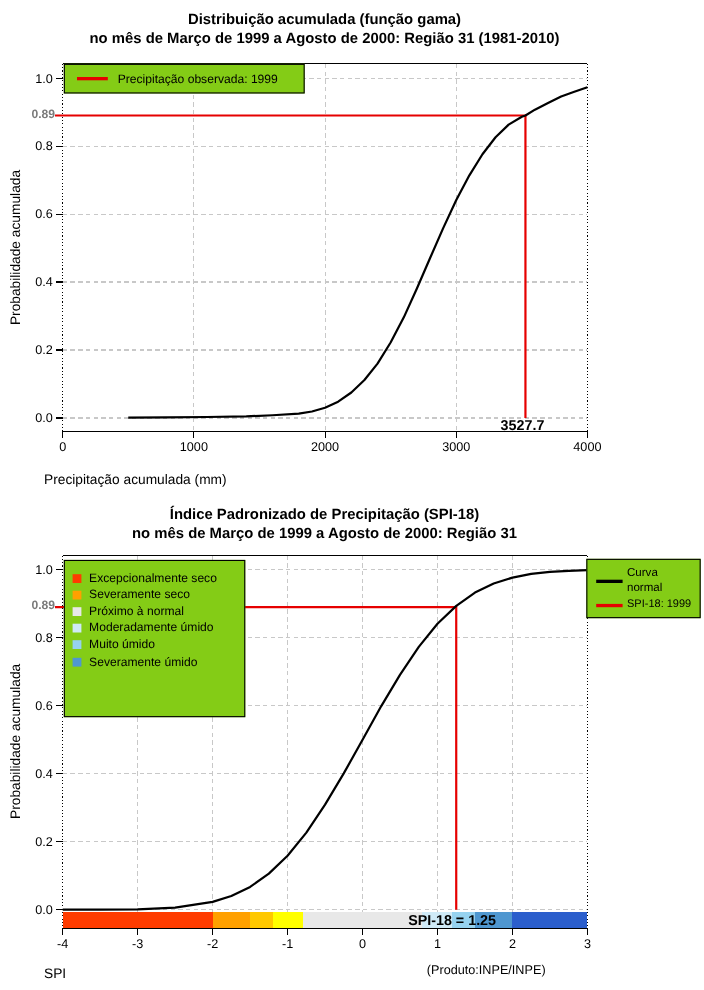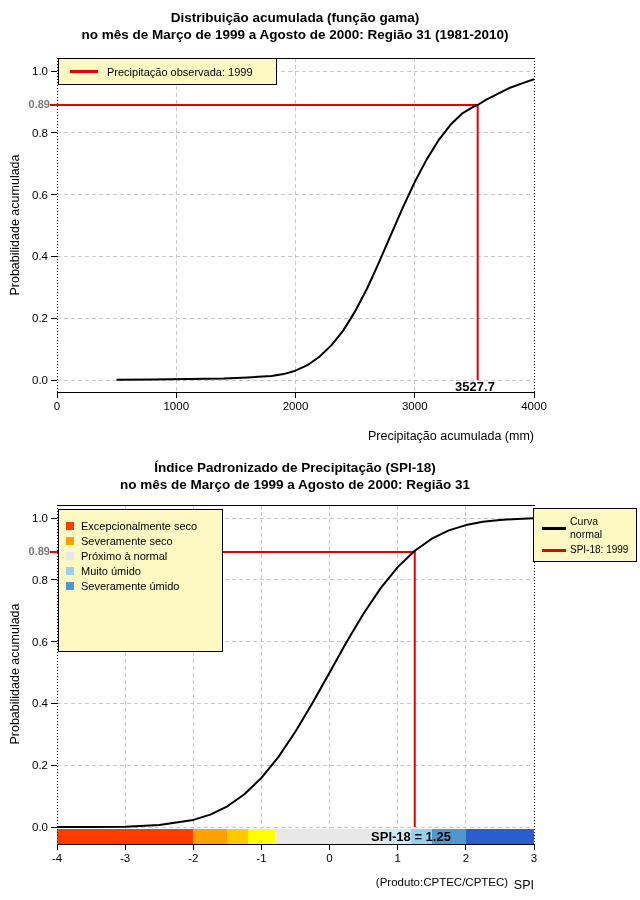--- a/index.html
+++ b/index.html
@@ -1,25 +1,25 @@
 <!DOCTYPE html>
 <html><head>
 <meta charset="utf-8">
 <style>
   html,body{margin:0;padding:0;background:#ffffff;}
   body{width:640px;height:900px;position:relative;overflow:hidden;
        font-family:"Liberation Sans",sans-serif;color:#000;}
   .abs{position:absolute;}
   .title{left:0;width:590px;text-align:center;font-weight:bold;font-size:13.5px;line-height:16px;}
   .axlab{font-size:12.5px;}
-  .xlab{left:57px;width:477px;text-align:right;}
+  .xlab{left:40px;width:477px;text-align:left;}
   .ylab{width:309px;text-align:center;transform:rotate(-90deg);left:-139px;height:16px;}
   .ann{font-weight:bold;font-size:13px;}
   .p089{width:36px;text-align:right;color:#7a7a7a;font-size:11px;font-weight:bold;left:14px;}
-  .legendbox{background:#fef9c3;border:1px solid #000;box-sizing:border-box;}
+  .legendbox{background:#84cc16;border:1px solid #000;box-sizing:border-box;}
   #c1-legend{left:58px;top:58px;width:219px;height:27px;display:flex;align-items:center;}
   #c1-legend .line{width:28px;height:3px;margin-left:11px;}
   #c1-legend .lab{margin-left:9px;font-size:11px;}
   #c2-legend{left:58px;top:509px;width:165px;height:143px;padding-top:8px;}
   .cat-row{display:flex;align-items:center;height:15.2px;}
   .cat-swatch{width:8px;height:8px;margin-left:7px;flex:none;}
   .cat-label{margin-left:7px;font-size:11px;white-space:nowrap;}
   #c2-rlegend{left:533px;top:508px;width:104px;height:54px;padding-left:13px;}
   #c2-rlegend .line{position:absolute;width:24px;height:3px;left:8px;}
   #c2-rlegend .rlab{position:absolute;left:36px;font-size:10.5px;line-height:13px;white-space:normal;}
@@ -144,34 +144,38 @@
 </div>
 
 <div class="abs title" style="top:460px">Índice Padronizado de Precipitação (SPI-18)</div>
 <div class="abs title" style="top:477px">no mês de Março de 1999 a Agosto de 2000: Região 31</div>
 
 <div class="abs p089" style="top:545px">0.89</div>
 <div class="abs ann" style="left:351px;top:829px;width:120px;text-align:center">SPI-18 = 1.25</div>
 
 <div class="abs axlab xlab" style="top:878px">SPI</div>
 <div class="abs axlab ylab" style="top:666px">Probabilidade acumulada</div>
-<div class="abs footnote" style="left:367px;top:876px;width:150px;text-align:center">(Produto:CPTEC/CPTEC)</div>
+<div class="abs footnote" style="left:367px;top:876px;width:150px;text-align:center">(Produto:INPE/INPE)</div>
 
 <div id="c2-legend" class="abs legendbox">
     <div class="cat-row">
       <span class="cat-swatch" style="background: rgb(255, 60, 0);"></span>
       <span class="cat-label">Excepcionalmente seco</span>
     </div>
     <div class="cat-row">
       <span class="cat-swatch" style="background: rgb(255, 160, 0);"></span>
       <span class="cat-label">Severamente seco</span>
     </div>
     <div class="cat-row">
       <span class="cat-swatch" style="background: rgb(232, 232, 232);"></span>
       <span class="cat-label">Próximo à normal</span>
+    </div>
+    <div class="cat-row">
+      <span class="cat-swatch" style="background: rgb(207, 234, 247);"></span>
+      <span class="cat-label">Moderadamente úmido</span>
     </div>
     <div class="cat-row">
       <span class="cat-swatch" style="background: rgb(150, 210, 239);"></span>
       <span class="cat-label">Muito úmido</span>
     </div>
     <div class="cat-row">
       <span class="cat-swatch" style="background: rgb(79, 151, 208);"></span>
       <span class="cat-label">Severamente úmido</span>
     </div>
   </div>

